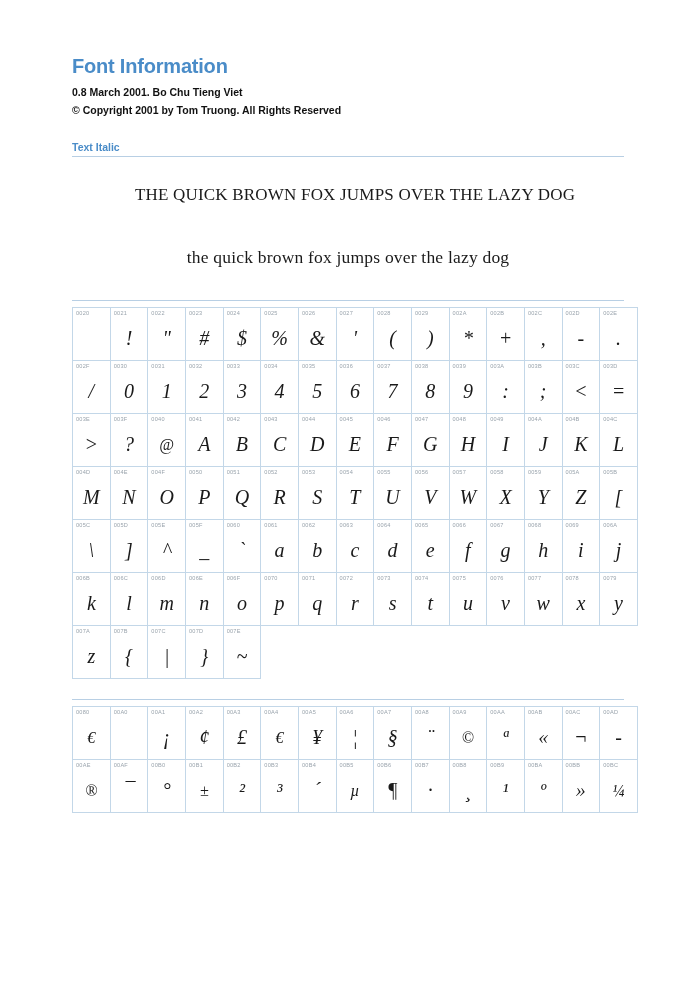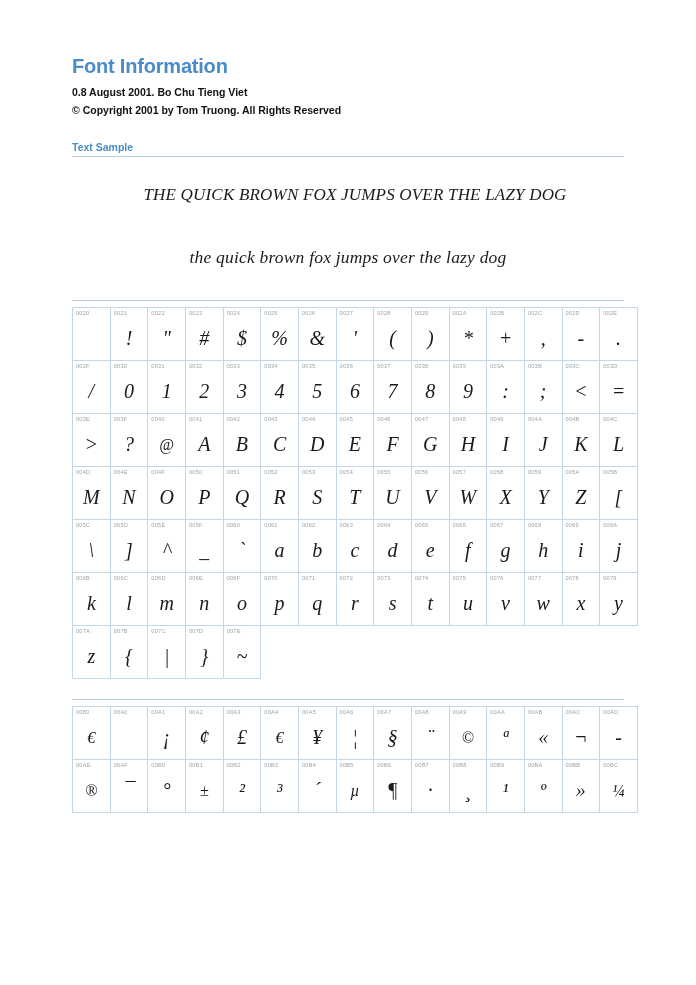--- a/index.html
+++ b/index.html
@@ -54,21 +54,20 @@
     width: 100%;
     margin-bottom: 6px;
   }
 
   
   .sample-block {
     padding: 14px 0 10px 0;
   }
   .sample {
     font-family: "Liberation Serif", "DejaVu Serif", serif;
-    font-style: italic;
     font-size: 17px;
     color: #1a1a1a;
     text-align: center;
     letter-spacing: 0.2px;
   }
   .sample-upper {
     margin: 8px 0 0 0;
     padding-left: 14px;
   }
   .sample-lower {
@@ -123,26 +122,26 @@
     margin-top: 20px;
   }
 </style>
 </head>
 <body>
 
 <div class="page">
 
   <div>
     <h1 class="doc-title">Font Information</h1>
-    <div class="meta-line">0.8 August 2001. Bo Chu Tieng Viet</div>
+    <div class="meta-line">0.8 March 2001. Bo Chu Tieng Viet</div>
     <div class="meta-line">© Copyright 2001 by Tom Truong. All Rights Reserved</div>
   </div>
 
   <div class="section">
-    <div class="section-title">Text Sample</div>
+    <div class="section-title">Text Italic</div>
     <div class="section-rule"></div>
     <div class="sample-block">
       <div class="sample sample-upper">THE QUICK BROWN FOX JUMPS OVER THE LAZY DOG</div>
       <div class="sample sample-lower">the quick brown fox jumps over the lazy dog</div>
     </div>
   </div>
 
   <div class="section">
     <div class="section-rule"></div>
     <table class="glyph-table">

